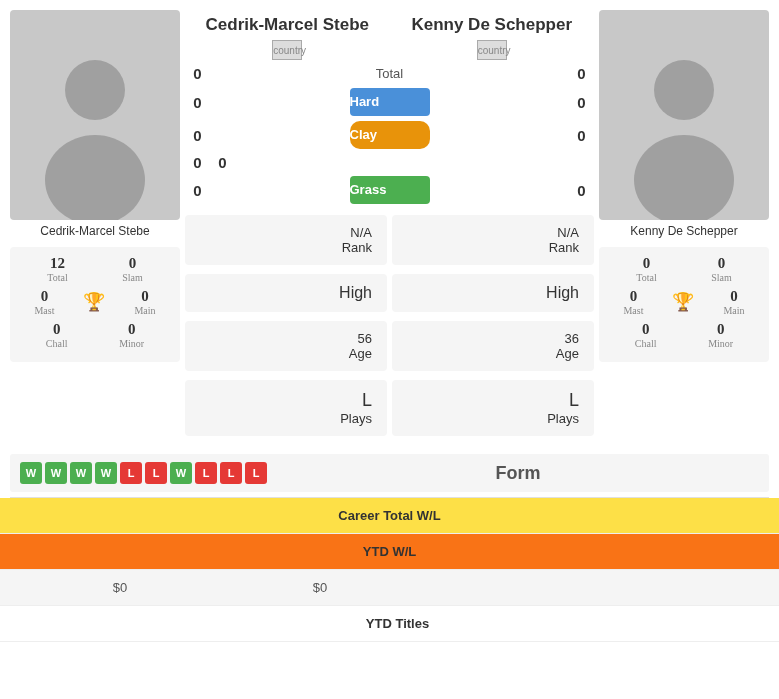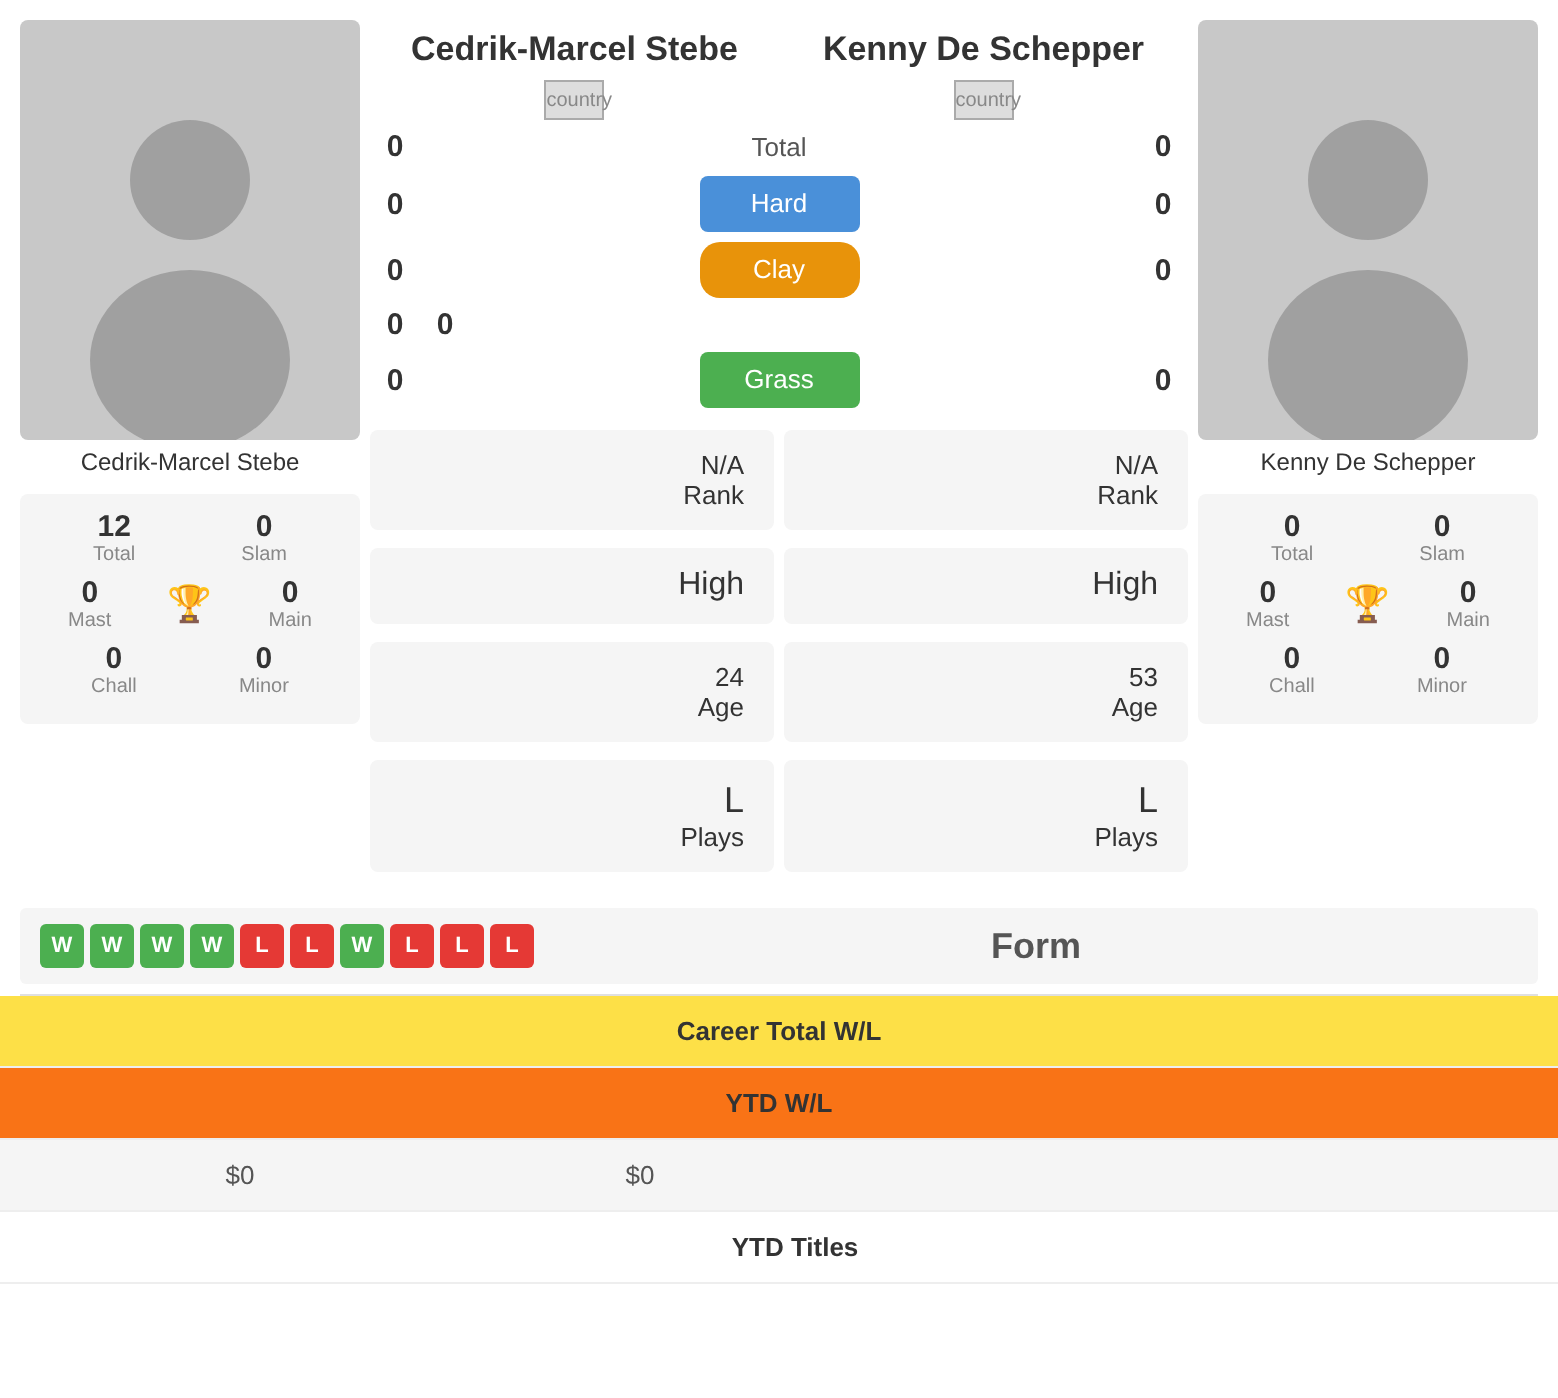--- a/index.html
+++ b/index.html
@@ -57,23 +57,23 @@
       text-align: center;
     }
 
     .surface-btn {
       width: 80px;
       height: 28px;
       border-radius: 4px;
       border: none;
       color: #fff;
       font-size: 13px;
-      font-weight: normal;
+      font-weight: bold;
       cursor: pointer;
-      text-align: center;
+      text-align: left;
       line-height: 28px;
     }
 
     .btn-hard { background: #4a90d9; }
     .btn-clay { background: #e8930a; border-radius: 10px; }
     .btn-indoor { background: #5b9bd5; }
     .btn-grass { background: #4caf50; }
 
     .trophy-icon {
       color: #4a90d9;
@@ -109,20 +109,21 @@
       flex-direction: column;
       align-items: center;
     }
 
     .player-stats-box {
       background: #f5f5f5;
       border-radius: 4px;
       padding: 8px 10px;
       width: 100%;
       margin-top: 5px;
+      font-family: Liberation Serif, serif;
     }
 
     .player-stats-row {
       display: flex;
       justify-content: space-around;
       margin-bottom: 5px;
     }
 
     .stat-cell {
       display: flex;
@@ -349,39 +350,39 @@
 
         <div style="flex:1;display:flex;flex-direction:column;gap:3px;">
           <div class="center-stat-box">
             <div class="box-val">N/A</div>
             <div class="box-label">Rank</div>
           </div>
           <div class="center-stat-box">
             <div class="box-val" style="font-size:16px;">High</div>
           </div>
           <div class="center-stat-box">
-            <div class="box-val">24</div>
+            <div class="box-val">56</div>
             <div class="box-label">Age</div>
           </div>
           <div class="center-stat-box">
             <div class="box-val" style="font-size:18px;">L</div>
             <div class="box-label">Plays</div>
           </div>
         </div>
 
         <div style="flex:1;display:flex;flex-direction:column;gap:3px;">
           <div class="center-stat-box">
             <div class="box-val">N/A</div>
             <div class="box-label">Rank</div>
           </div>
           <div class="center-stat-box">
             <div class="box-val" style="font-size:16px;">High</div>
           </div>
           <div class="center-stat-box">
-            <div class="box-val">53</div>
+            <div class="box-val">36</div>
             <div class="box-label">Age</div>
           </div>
           <div class="center-stat-box">
             <div class="box-val" style="font-size:18px;">L</div>
             <div class="box-label">Plays</div>
           </div>
         </div>
       </div>
 
     </div>

